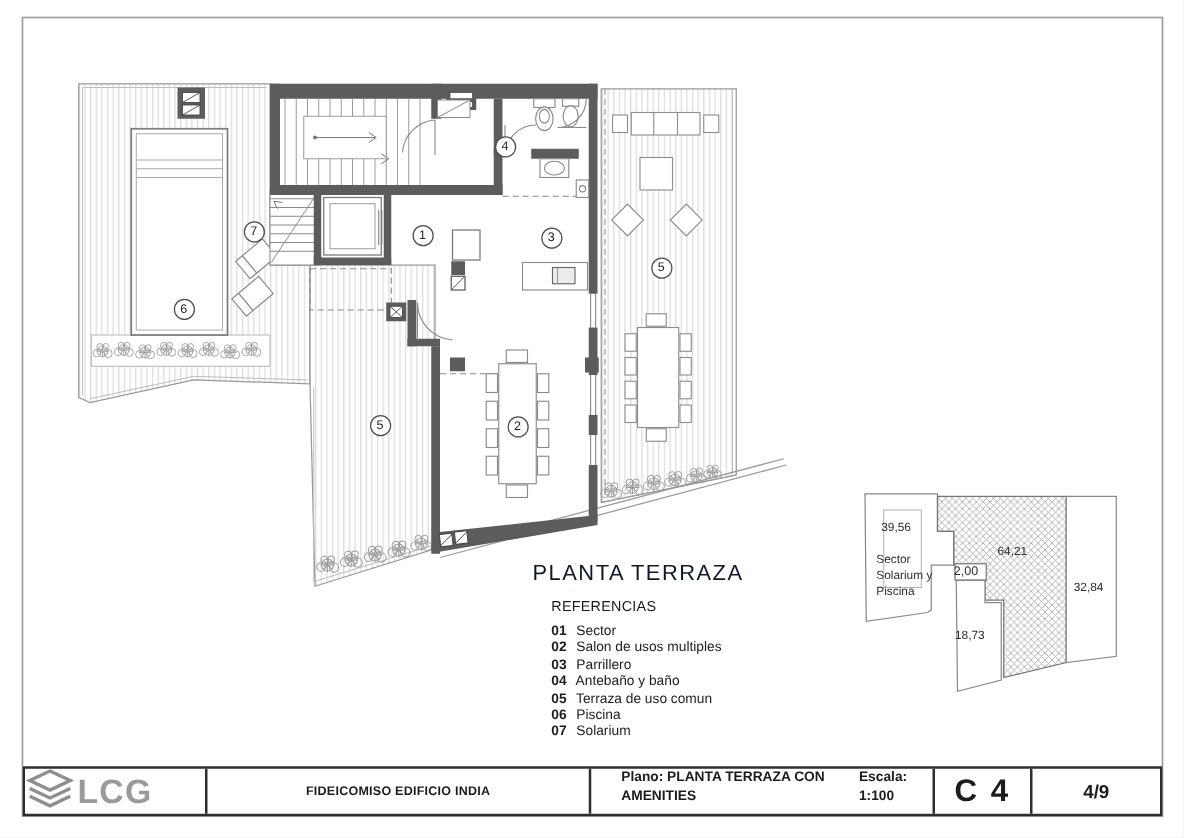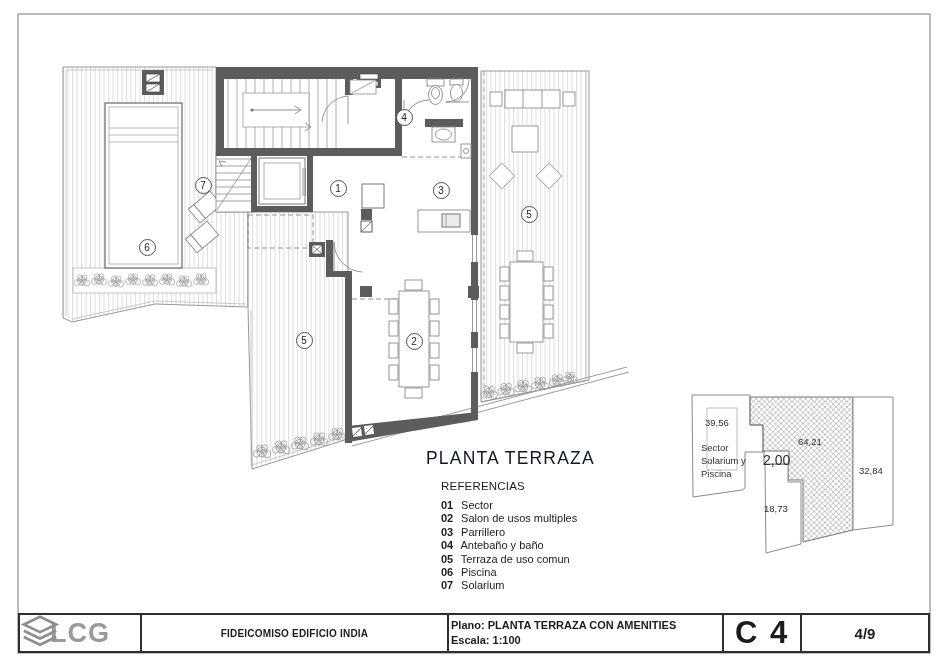--- a/index.html
+++ b/index.html
@@ -8,34 +8,34 @@
   .sheet svg{position:absolute;left:0;top:0;}
   .plan-title{position:absolute;left:426px;top:448px;font-size:17.5px;letter-spacing:1.2px;color:#0f172a;}
   .refs{position:absolute;left:441px;top:480px;}
   .refs-heading{font-weight:normal;font-size:11.5px;margin-bottom:7px;letter-spacing:.2px;}
   .ref-item{font-size:11px;line-height:13.4px;white-space:nowrap;}
   .ref-item b{display:inline-block;min-width:17px;font-weight:bold;}
   .marker{position:absolute;width:17px;height:17px;border:1px solid #4d4d4d;border-radius:50%;
           background:#fff;display:flex;align-items:center;justify-content:center;
           font-size:10px;color:#222;box-sizing:border-box;}
   .mini-label{position:absolute;font-size:9.5px;color:#2e2e2e;text-align:left;width:34px;}
-  .mini-label.small{font-size:14px;width:28px;}
+  .mini-label.small{font-size:10px;width:28px;}
   .sector-label{position:absolute;left:701px;top:442px;width:52px;font-size:9.5px;line-height:1.35;color:#2e2e2e;}
   .tb{position:absolute;left:18px;top:613px;width:912px;height:40px;border:2px solid #2e2e2e;
       display:flex;box-sizing:border-box;background:#fff;}
   .tb-cell{border-right:2px solid #2e2e2e;display:flex;align-items:center;justify-content:center;
            box-sizing:border-box;height:100%;}
   .tb-cell:last-child{border-right:none;}
-  .cell-logo{width:122px;gap:6px;}
+  .cell-logo{width:146px;gap:6px;}
   .cell-logo .logo-text{font-size:27px;font-weight:bold;color:#9a9a9a;letter-spacing:1px;}
   .cell-project{width:307px;font-weight:bold;font-size:10px;letter-spacing:.2px;}
-  .cell-plano{width:275px;flex-direction:column;align-items:flex-start;justify-content:center;
-              padding-left:2px;font-weight:bold;font-size:11px;line-height:1.4;}
+  .cell-plano{width:275px;flex-direction:row;align-items:flex-start;justify-content:center;
+              padding-left:24px;font-weight:bold;font-size:11px;line-height:1.4;}
   .cell-date{width:80px;font-size:11px;color:#555;letter-spacing:.5px;}
-  .cell-sheet{width:78px;font-size:31px;font-weight:bold;letter-spacing:2px;}
+  .cell-sheet{width:78px;font-size:25px;font-weight:bold;letter-spacing:2px;}
   .cell-page{flex:1;font-size:15px;font-weight:bold;}
 </style>
 </head>
 <body>
 
 <div class="sheet">
 
 <svg width="947" height="670" viewBox="0 0 947 670">
   <defs>
     <pattern id="deck" width="4.5" height="10" patternUnits="userSpaceOnUse">

